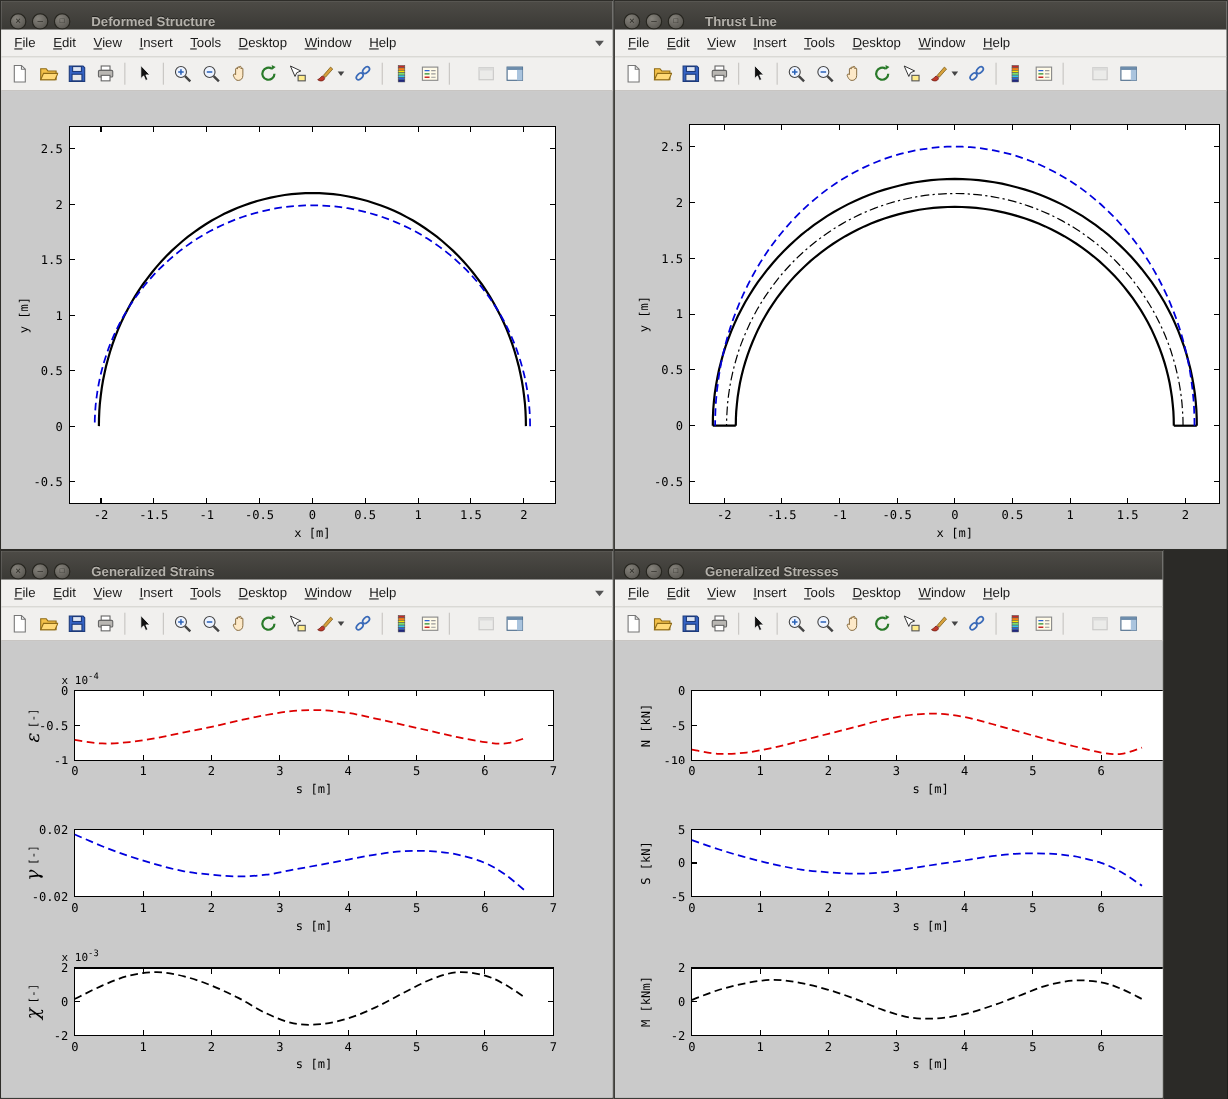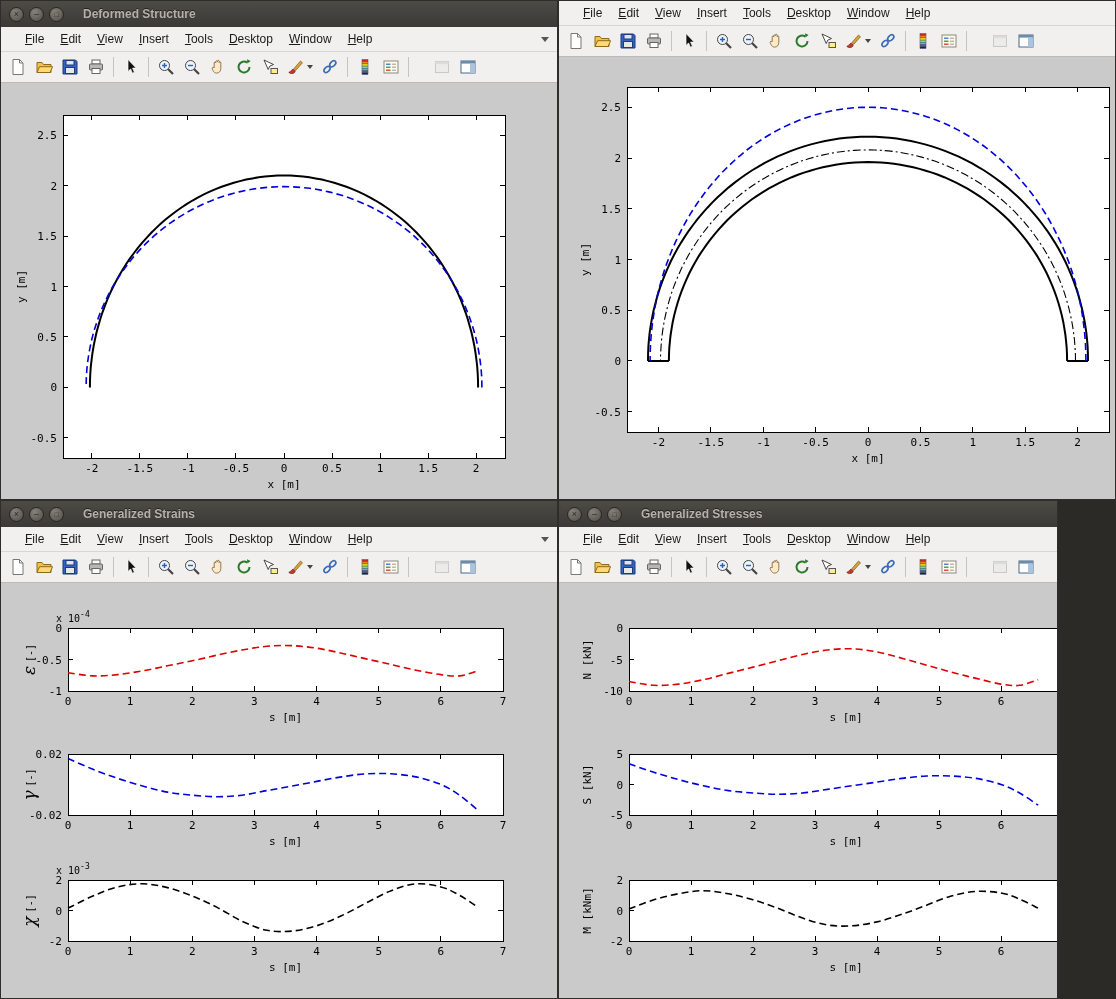--- a/index.html
+++ b/index.html
@@ -1,31 +1,31 @@
 <!DOCTYPE html>
 <html><head>
 <meta charset="utf-8">
 <style>
   html,body{margin:0;padding:0;background:#161613;font-family:"Liberation Sans",sans-serif;}
   #desktop{position:relative;width:1116px;height:999px;background:#2b2a27;overflow:hidden;}
   .window{position:absolute;display:flex;flex-direction:column;box-sizing:border-box;
           background:#cacaca;border:1px solid #2e2d29;overflow:hidden;}
   .titlebar{flex:0 0 26px;height:26px;background:linear-gradient(#4d4b46,#3a3935);
-            display:flex;align-items:center;padding:0 8px;}
+            display:flex;align-items:flex-end;padding:0 8px;}
   .tb-btn{width:15px;height:15px;border-radius:50%;box-sizing:border-box;margin-right:5px;
           background:radial-gradient(circle at 35% 30%,#85827b,#4e4c47);
           border:1px solid #26251f;display:flex;align-items:center;justify-content:center;
           font-size:9px;line-height:1;color:#2a2924;}
   .tb-btn.close::after{content:"×";}
   .tb-btn.min::after{content:"–";}
   .tb-btn.max::after{content:"□";font-size:7px;}
   .title{color:#b4b1ab;font-weight:bold;font-size:12px;margin-left:14px;
          text-shadow:0 -1px 0 #23221f;white-space:nowrap;}
   .menubar{flex:0 0 24px;height:24px;background:#f1f0ee;border-bottom:1px solid #d8d6d2;
-           display:flex;align-items:flex-end;position:relative;padding-left:16px;}
+           display:flex;align-items:flex-end;position:relative;padding-left:4px;}
   .menu-item{font-size:12px;color:#1a1a1a;padding:0 8px;line-height:24px;cursor:default;white-space:nowrap;}
   .menu-item .mn{text-decoration:underline;}
   .chevron{position:absolute;right:8px;top:10px;width:0;height:0;
            border-left:4px solid transparent;border-right:4px solid transparent;border-top:5px solid #555;}
   .toolbar{flex:0 0 30px;height:30px;background:#f1f0ee;border-bottom:1px solid #bdbbb7;
            display:flex;align-items:center;padding:0 4px;}
   .tbtn{height:24px;display:inline-flex;align-items:center;justify-content:center;
         padding:0 3px;border:1px solid transparent;border-radius:2px;}
   .tbtn.disabled{opacity:.45;filter:grayscale(1);}
   .tsep{width:1px;height:20px;background:#c6c4c0;margin:0 4px;flex:0 0 1px;}
@@ -293,20 +293,26 @@
             <g clip-path="url(#clip0)">
               <path d="M477.1 304.4L477.0 297.5L476.7 290.5L476.2 283.6L475.4 276.7L474.5 269.9L473.4 263.1L472.0 256.3L470.5 249.6L468.7 242.9L466.8 236.3L464.7 229.8L462.3 223.3L459.8 216.9L457.1 210.7L454.2 204.5L451.1 198.5L447.8 192.5L444.4 186.7L440.8 181.0L437.0 175.4L433.0 170.0L428.9 164.7L424.7 159.6L420.2 154.6L415.7 149.8L411.0 145.1L406.1 140.6L401.2 136.3L396.1 132.2L390.8 128.2L385.5 124.5L380.0 120.9L374.5 117.5L368.8 114.4L363.1 111.4L357.3 108.7L351.4 106.1L345.4 103.8L339.3 101.7L333.2 99.7L327.1 98.1L320.9 96.6L314.6 95.4L308.3 94.3L302.0 93.5L295.7 93.0L289.4 92.6L283.0 92.5L276.6 92.6L270.3 93.0L264.0 93.5L257.7 94.3L251.4 95.4L245.1 96.6L238.9 98.1L232.8 99.7L226.7 101.7L220.6 103.8L214.6 106.1L208.7 108.7L202.9 111.4L197.2 114.4L191.5 117.5L186.0 120.9L180.5 124.5L175.2 128.2L169.9 132.2L164.8 136.3L159.9 140.6L155.0 145.1L150.3 149.8L145.8 154.6L141.3 159.6L137.1 164.7L133.0 170.0L129.0 175.4L125.2 181.0L121.6 186.7L118.2 192.5L114.9 198.5L111.8 204.5L108.9 210.7L106.2 216.9L103.7 223.3L101.3 229.8L99.2 236.3L97.3 242.9L95.5 249.6L94.0 256.3L92.6 263.1L91.5 269.9L90.6 276.7L89.8 283.6L89.3 290.5L89.0 297.5L88.9 304.4" fill="none" stroke="#000000" stroke-width="2" stroke-dasharray="none" stroke-linecap="butt"></path>
               <path d="M480.9 304.4L480.8 297.8L480.5 291.3L480.0 284.7L479.2 278.2L478.3 271.7L477.1 265.2L475.8 258.8L474.2 252.4L472.4 246.1L470.4 239.9L468.3 233.7L465.9 227.6L463.3 221.5L460.5 215.6L457.6 209.7L454.4 204.0L451.1 198.4L447.6 192.8L443.9 187.4L440.0 182.2L436.0 177.0L431.8 172.0L427.5 167.1L423.0 162.4L418.3 157.9L413.5 153.4L408.6 149.2L403.5 145.1L398.3 141.2L393.0 137.5L387.5 133.9L382.0 130.5L376.3 127.3L370.5 124.3L364.7 121.5L358.7 118.9L352.7 116.5L346.6 114.3L340.5 112.3L334.2 110.5L327.9 108.9L321.6 107.5L315.2 106.3L308.8 105.3L302.4 104.6L295.9 104.1L289.5 103.7L283.0 103.6L276.5 103.7L270.1 104.1L263.6 104.6L257.2 105.3L250.8 106.3L244.4 107.5L238.1 108.9L231.8 110.5L225.5 112.3L219.4 114.3L213.3 116.5L207.3 118.9L201.3 121.5L195.5 124.3L189.7 127.3L184.0 130.5L178.5 133.9L173.0 137.5L167.7 141.2L162.5 145.1L157.4 149.2L152.5 153.4L147.7 157.9L143.0 162.4L138.5 167.1L134.2 172.0L130.0 177.0L126.0 182.2L122.1 187.4L118.4 192.8L114.9 198.4L111.6 204.0L108.4 209.7L105.5 215.6L102.7 221.5L100.1 227.6L97.7 233.7L95.6 239.9L93.6 246.1L91.8 252.4L90.2 258.8L88.9 265.2L87.7 271.7L86.8 278.2L86.0 284.7L85.5 291.3L85.2 297.8L85.1 304.4" fill="none" stroke="#0000dd" stroke-width="1.6" stroke-dasharray="7,4" stroke-linecap="butt"></path>
             </g>
           </svg>
         </div>
     </div>
   </div>
 
   <div class="window" style="left:558px;top:0;width:558px;height:500px;">
+    <div class="titlebar">
+      <span class="tb-btn close"></span>
+      <span class="tb-btn min"></span>
+      <span class="tb-btn max"></span>
+      <span class="title">Thrust Line</span>
+    </div>
     <div class="menubar">
         <span class="menu-item"><span class="mn">F</span>ile</span>
         <span class="menu-item"><span class="mn">E</span>dit</span>
         <span class="menu-item"><span class="mn">V</span>iew</span>
         <span class="menu-item"><span class="mn">I</span>nsert</span>
         <span class="menu-item"><span class="mn">T</span>ools</span>
         <span class="menu-item"><span class="mn">D</span>esktop</span>
         <span class="menu-item"><span class="mn">W</span>indow</span>
         <span class="menu-item"><span class="mn">H</span>elp</span>
       </div>

